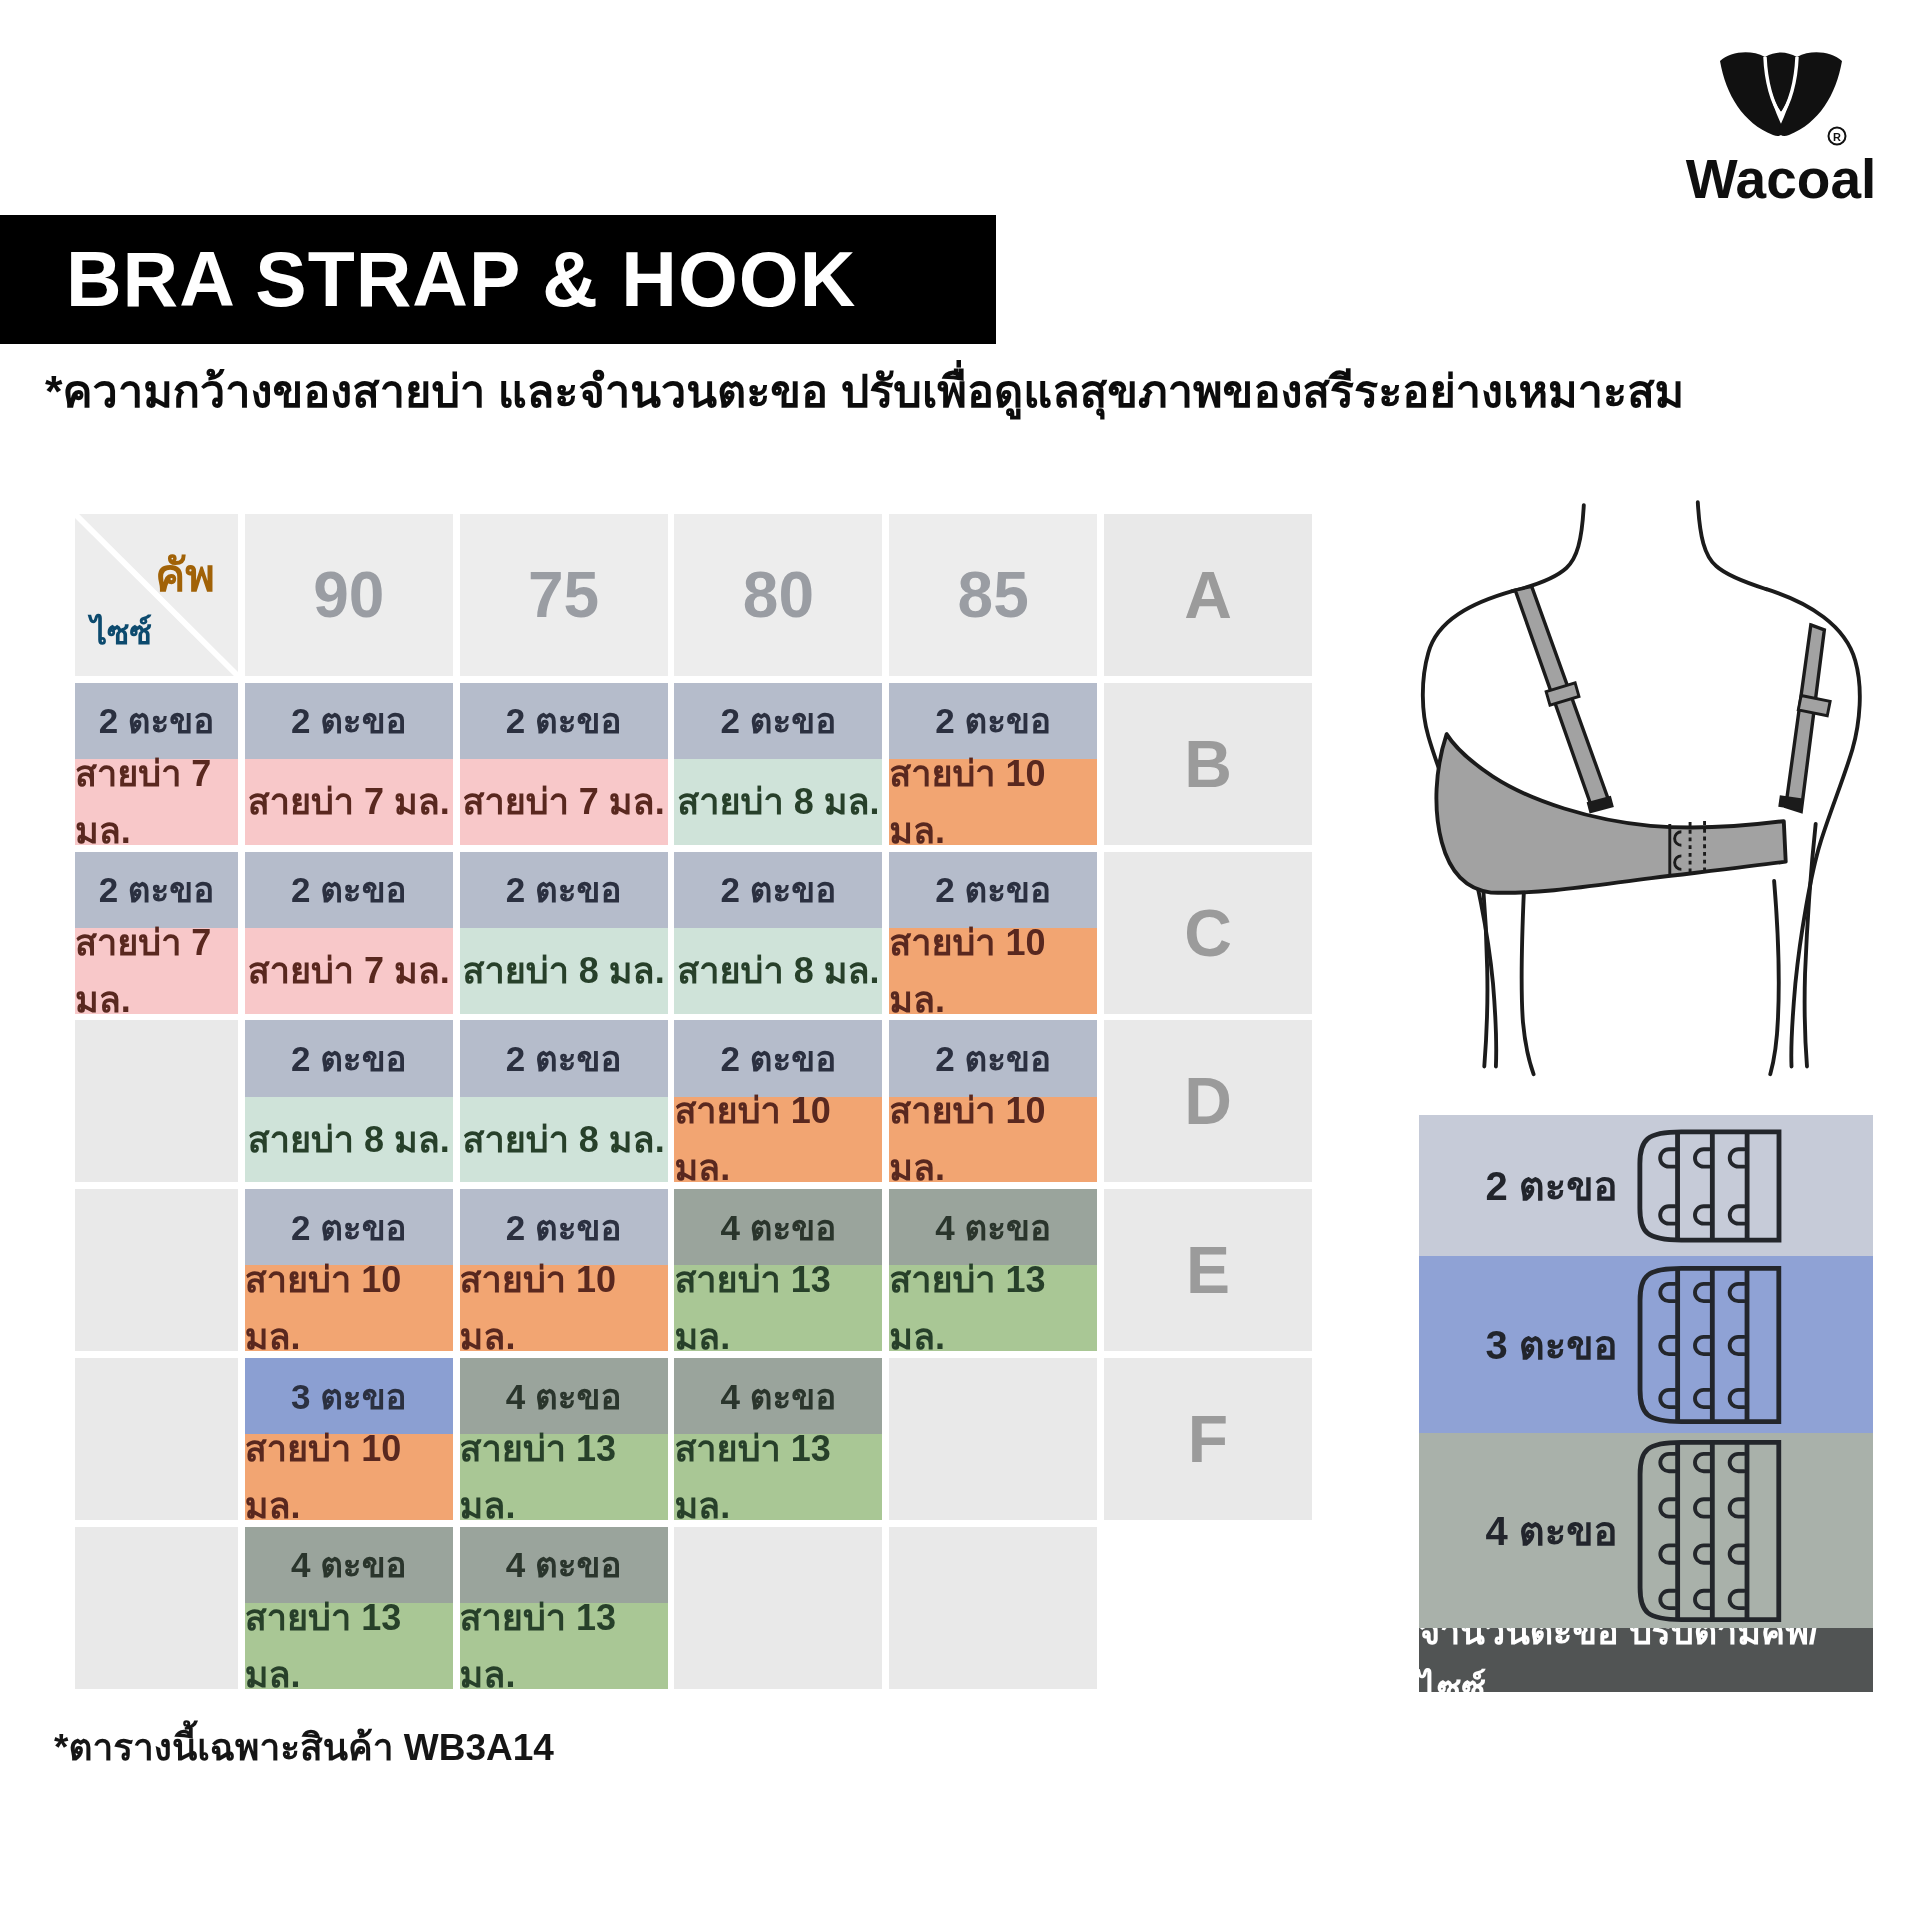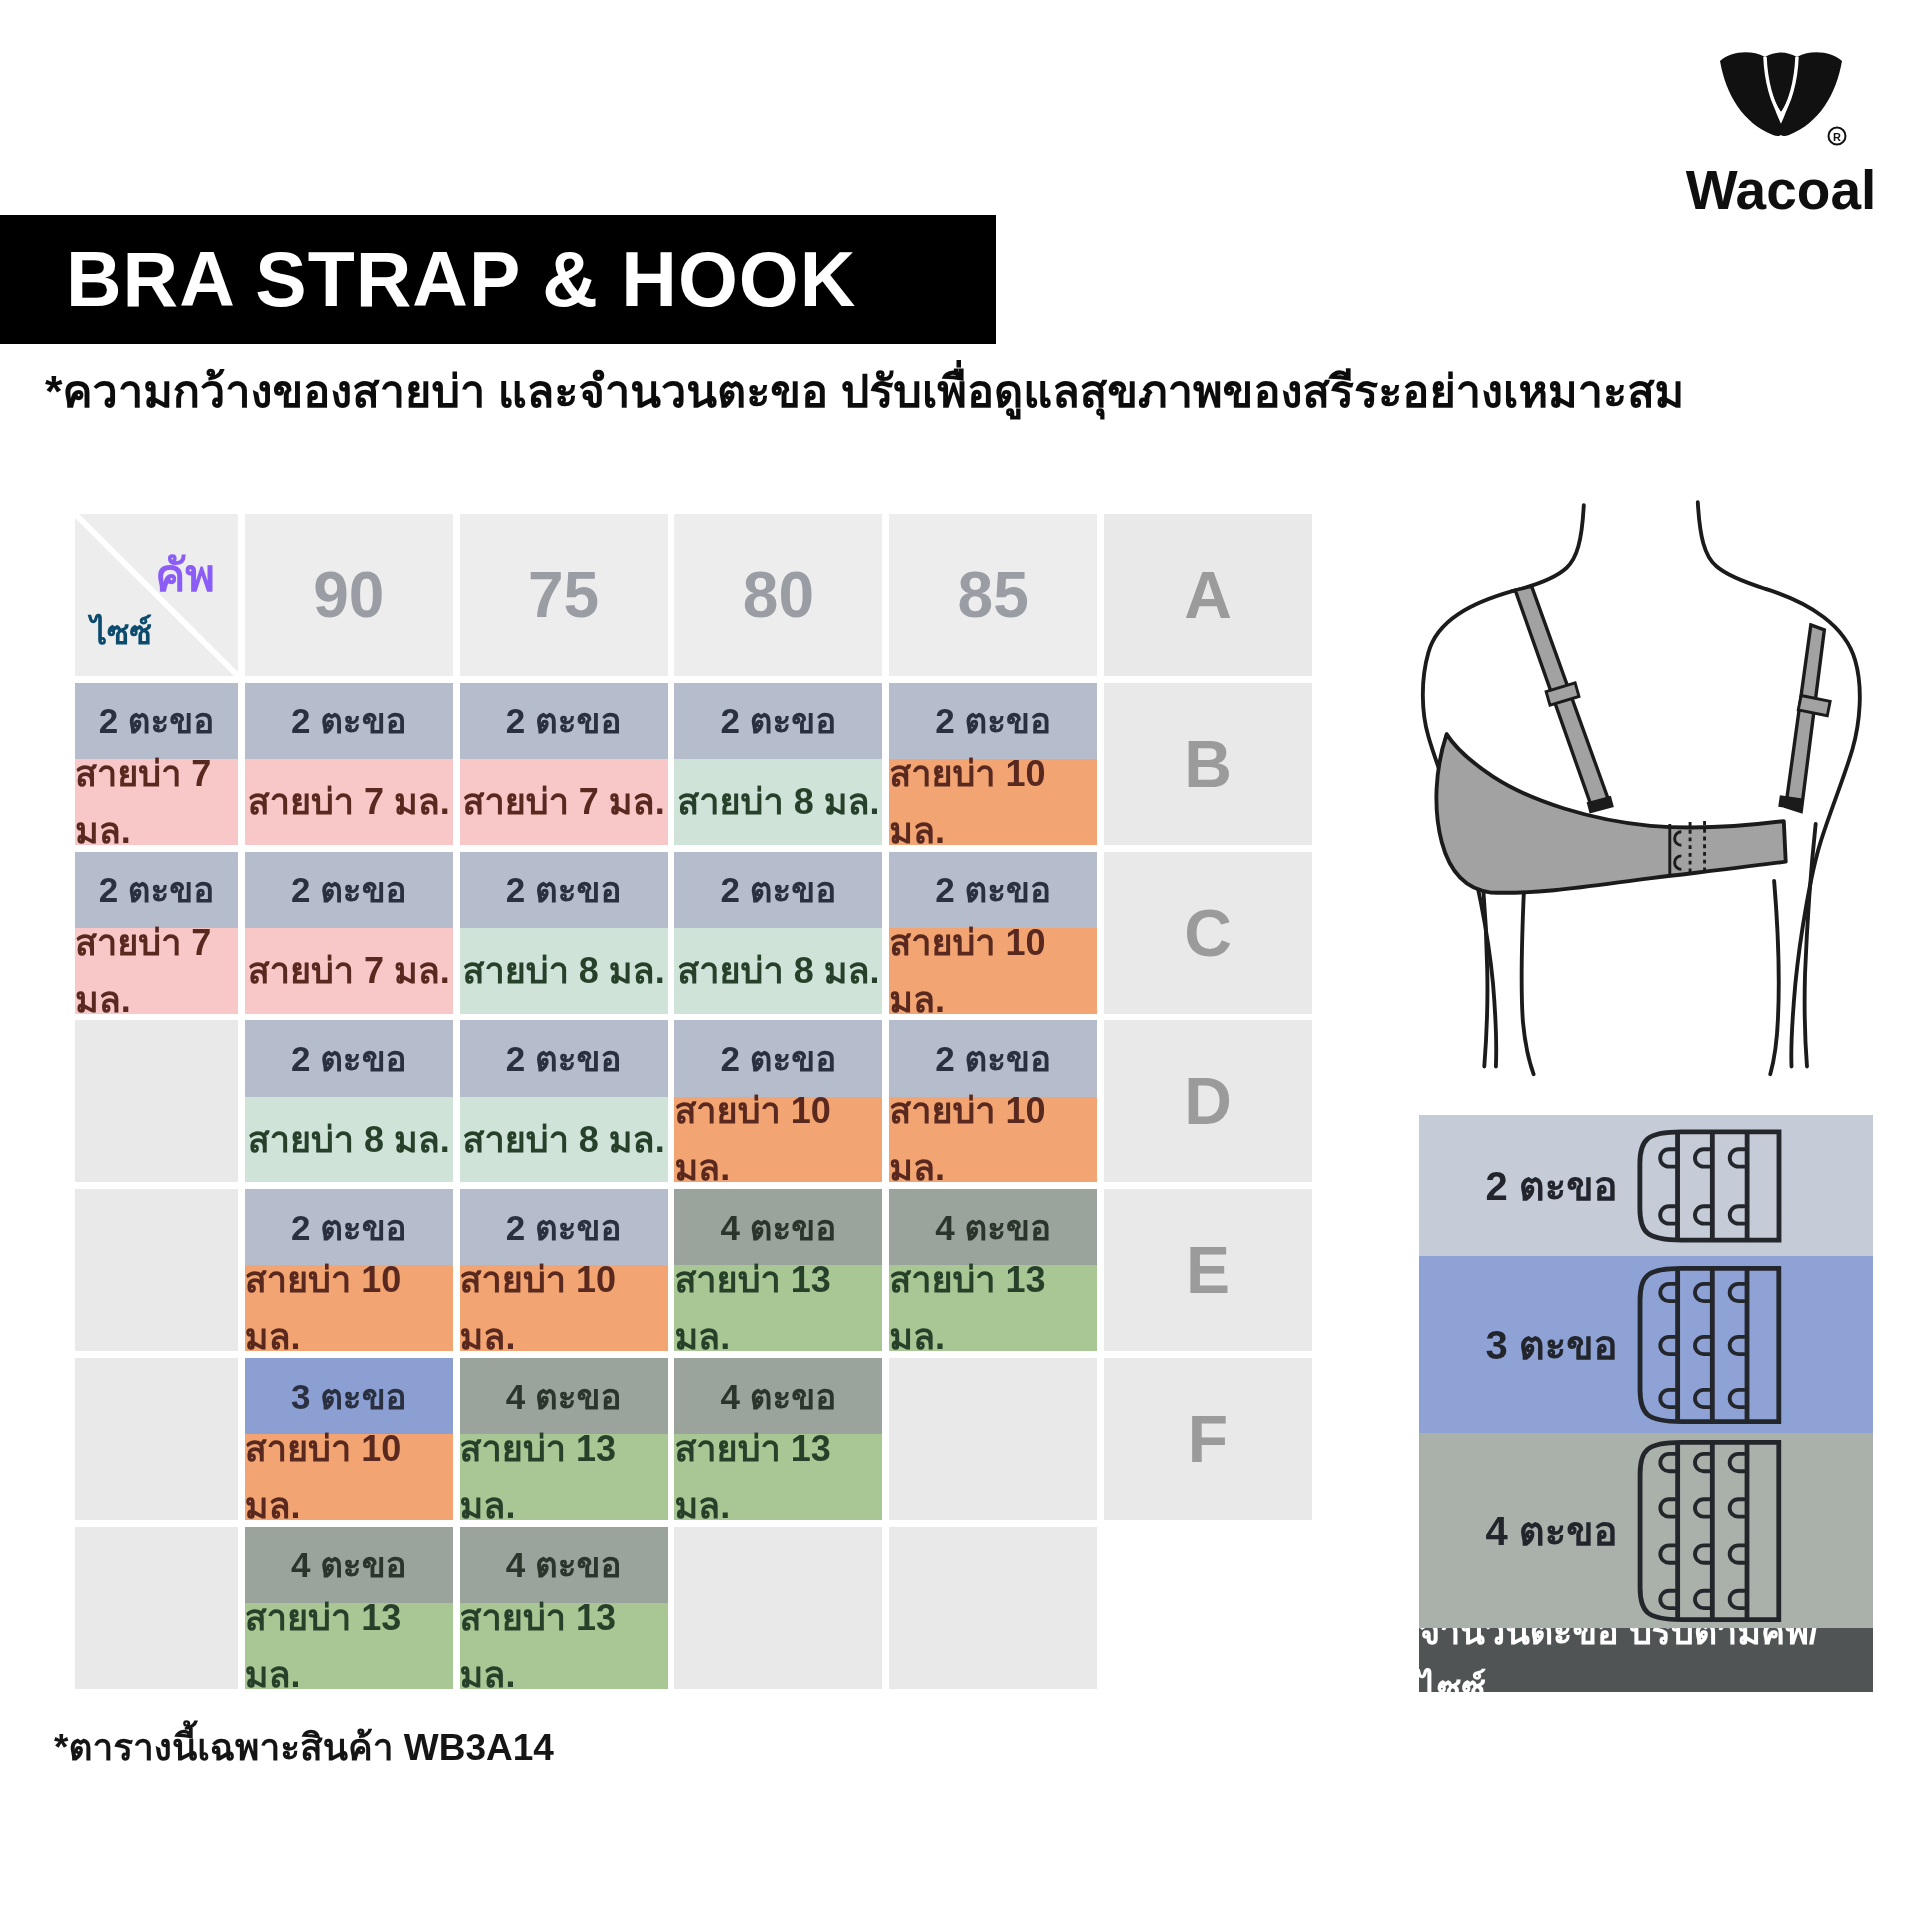--- a/index.html
+++ b/index.html
@@ -3,40 +3,40 @@
 <meta charset="utf-8">
 <style>
   html,body{margin:0;padding:0;}
   body{
     width:1931px;height:1931px;position:relative;background:#ffffff;
     font-family:"Liberation Sans","DejaVu Sans",sans-serif;overflow:hidden;
   }
   
   .logo{position:absolute;left:1675px;top:48px;width:212px;text-align:center;}
   .logo .mark{display:block;margin:0 auto;}
-  .brand{font-size:55px;font-weight:700;color:#0f0f0f;letter-spacing:0px;line-height:1.0;margin-top:15px;}
+  .brand{font-size:55px;font-weight:700;color:#0f0f0f;letter-spacing:0px;line-height:1.0;margin-top:4px;}
   
   .banner{
     position:absolute;left:0;top:215px;width:996px;height:129px;
     background:var(--banner-bg);color:var(--banner-text);
     display:flex;align-items:center;box-sizing:border-box;padding-left:66px;
     font-size:77px;font-weight:800;letter-spacing:1px;white-space:nowrap;
   }
   
   .subtitle{position:absolute;left:45px;top:355px;width:1863px;font-size:45px;font-weight:700;color:#0c0c0c;white-space:nowrap;}
   .footnote{position:absolute;left:54px;top:1717px;font-size:37px;font-weight:600;color:#151515;}
   
   .size-table{
     position:absolute;left:75px;top:514px;
     display:grid;grid-template-columns:163px repeat(5,208px);grid-auto-rows:162px;gap:6.8px;
   }
   .cell{position:relative;box-sizing:border-box;}
   .corner{background:var(--header-bg);}
   .corner svg{position:absolute;inset:0;width:100%;height:100%;}
-  .corner-cup{position:absolute;top:25px;right:23px;font-size:45px;font-weight:700;color:#8b5cf6;}
+  .corner-cup{position:absolute;top:25px;right:23px;font-size:45px;font-weight:700;color:#a16207;}
   .corner-size{position:absolute;bottom:17.4px;left:15.4px;font-size:33px;font-weight:700;color:#0c4a6e;}
   .colhead{background:var(--header-bg);display:flex;align-items:center;justify-content:center;
     font-size:64px;font-weight:700;color:var(--header-num-text);}
   .rowhead{background:var(--empty-cell-bg);display:flex;align-items:center;justify-content:center;
     font-size:66px;font-weight:700;color:var(--cup-letter-text);}
   .empty{background:var(--empty-cell-bg);}
   .data{display:flex;flex-direction:column;}
   .data .hook{height:47%;display:flex;align-items:center;justify-content:center;font-size:35px;font-weight:600;}
   .data .strap{height:53%;display:flex;align-items:center;justify-content:center;font-size:36px;font-weight:600;}
   .h2>.hook{background:var(--hook2-bg);color:var(--hook-text);}

